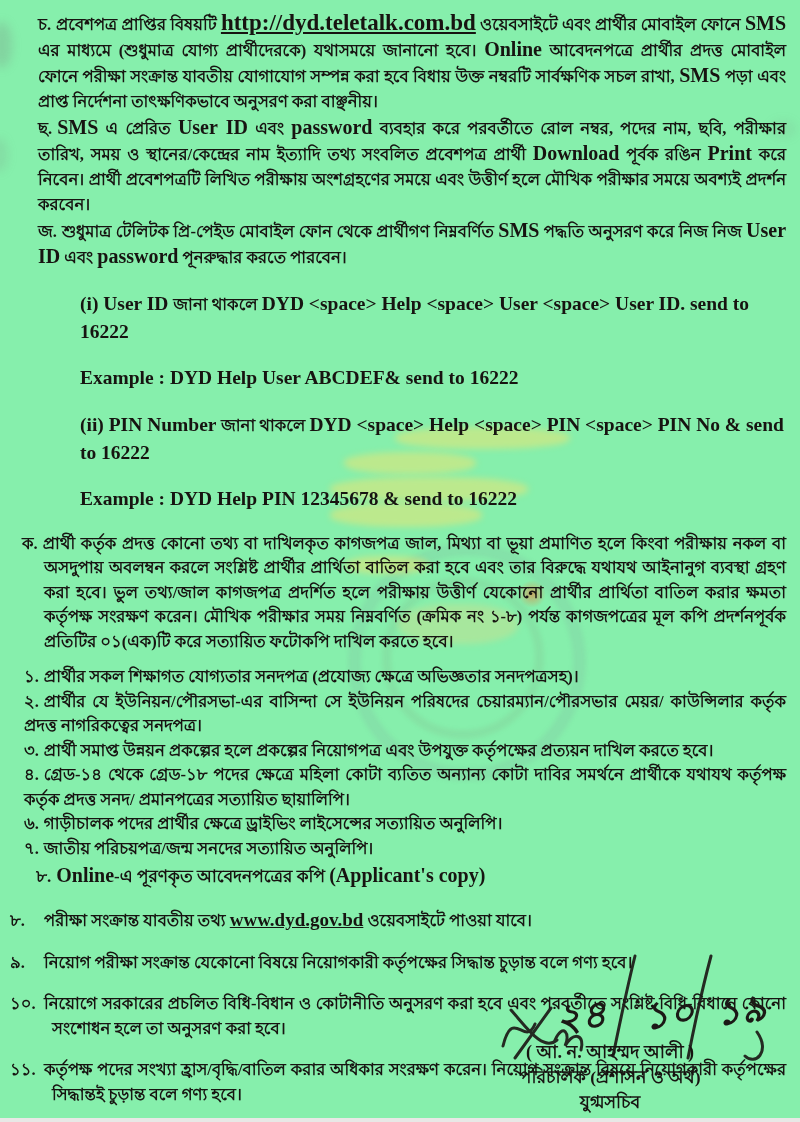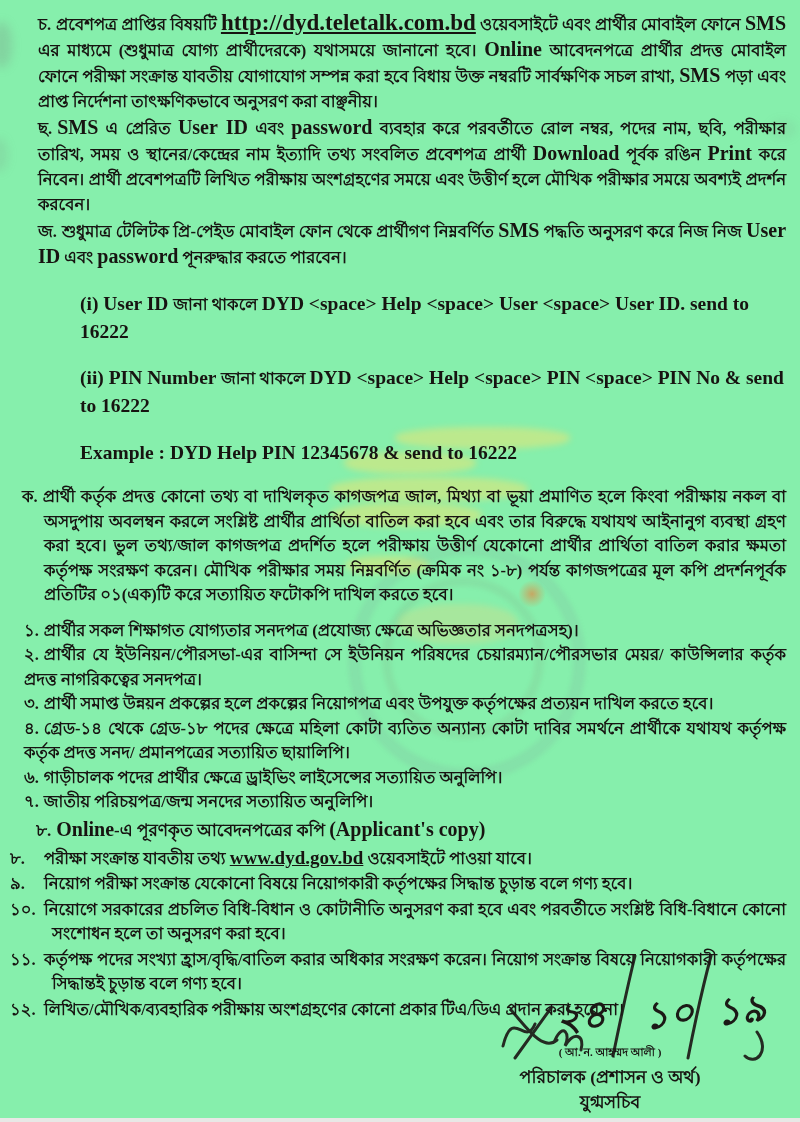--- a/index.html
+++ b/index.html
@@ -29,21 +29,21 @@
     margin:0 0 11px 12px;padding-left:22px;text-indent:-22px;
     font-size:16.5px;line-height:24.5px;font-weight:600;text-align:justify;
   }
   .docs{margin-left:14px;}
   .doc-item{
     margin:0;font-size:16.5px;line-height:24.5px;font-weight:600;text-align:justify;
   }
   .doc-item .num{margin-right:5px;}
   .doc-item-big{margin-left:12px;font-size:17px;line-height:29px;}
   .gen-item{
-    margin:1px 0 0 0;padding-left:42px;text-indent:-42px;
+    margin:17px 0 0 0;padding-left:42px;text-indent:-42px;
     font-size:16.5px;line-height:24.5px;font-weight:600;text-align:justify;
   }
   .gen-item .num{display:inline-block;width:34px;text-indent:0;}
   
   .wm{position:absolute;z-index:1;pointer-events:none;}
   .wm-ring{
     left:348px;top:543px;width:212px;height:212px;border-radius:50%;
     border:13px solid rgba(125,130,145,0.12);
     filter:blur(2px);
   }
@@ -71,21 +71,21 @@
     position:absolute;z-index:3;font-size:38px;font-style:italic;font-weight:600;
     color:#1b1916;transform:rotate(-6deg);letter-spacing:1px;
   }
   .sig-d1{left:556px;top:986px;}
   .sig-d2{left:644px;top:984px;}
   .sig-d3{left:716px;top:980px;}
   .sig-block{
     position:absolute;left:468px;top:1040px;width:284px;z-index:3;
     text-align:center;font-weight:600;
   }
-  .sig-name{font-size:11px;line-height:25px;}
+  .sig-name{font-size:18px;line-height:25px;}
   .sig-role{font-size:17.5px;line-height:25px;}
 </style>
 </head>
 <body>
 
 <div class="page">
 
   <div class="wm wm-ring"></div>
   <div class="wm wm-ring-inner"></div>
   <div class="wm hl hl1"></div>
@@ -109,20 +109,23 @@
       <span class="lbl">ছ.</span><span class="en">SMS</span><span> এ প্রেরিত </span><span class="en">User ID</span><span> এবং </span><span class="en">password</span><span> ব্যবহার করে পরবর্তীতে রোল নম্বর, পদের নাম, ছবি, পরীক্ষার তারিখ, সময় ও স্থানের/কেন্দ্রের নাম ইত্যাদি তথ্য সংবলিত প্রবেশপত্র প্রার্থী </span><span class="en">Download</span><span> পূর্বক রঙিন </span><span class="en">Print</span><span> করে নিবেন। প্রার্থী প্রবেশপত্রটি লিখিত পরীক্ষায় অংশগ্রহণের সময়ে এবং উত্তীর্ণ হলে মৌখিক পরীক্ষার সময়ে অবশ্যই প্রদর্শন করবেন।</span>
     </p>
 
     <p class="para">
       <span class="lbl">জ.</span><span>শুধুমাত্র টেলিটক প্রি-পেইড মোবাইল ফোন থেকে প্রার্থীগণ নিম্নবর্ণিত </span><span class="en">SMS</span><span> পদ্ধতি অনুসরণ করে নিজ নিজ </span><span class="en">User ID</span><span> এবং </span><span class="en">password</span><span> পূনরুদ্ধার করতে পারবেন।</span>
     </p>
 
     <div class="sms-block">
       <p class="sms-line">
         <span>(i) User ID </span><span style="font-size:16.5px;">জানা থাকলে </span><span>DYD &lt;space&gt; Help &lt;space&gt; User &lt;space&gt; User ID. send to 16222</span>
+      </p>
+      <p class="sms-line">
+        <span>Example : DYD Help User ABCDEF&amp; send to 16222</span>
       </p>
       <p class="sms-line">
         <span>(ii) PIN Number </span><span style="font-size:16.5px;">জানা থাকলে </span><span>DYD &lt;space&gt; Help &lt;space&gt; PIN &lt;space&gt; PIN No &amp; send to 16222</span>
       </p>
       <p class="sms-line">
         <span>Example : DYD Help PIN 12345678 &amp; send to 16222</span>
       </p>
     </div>
 
 

